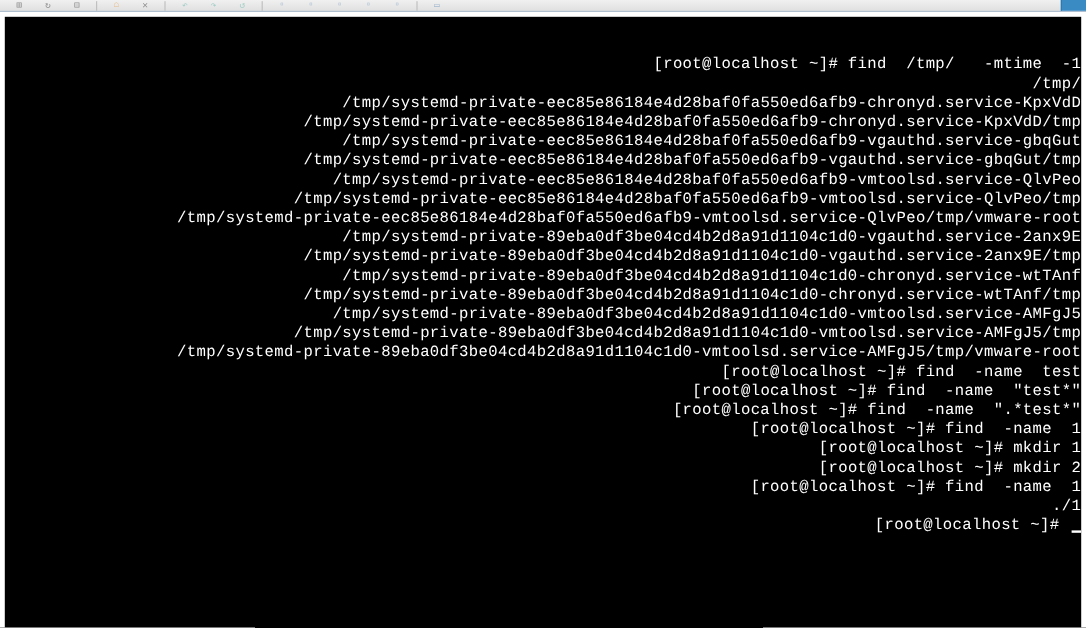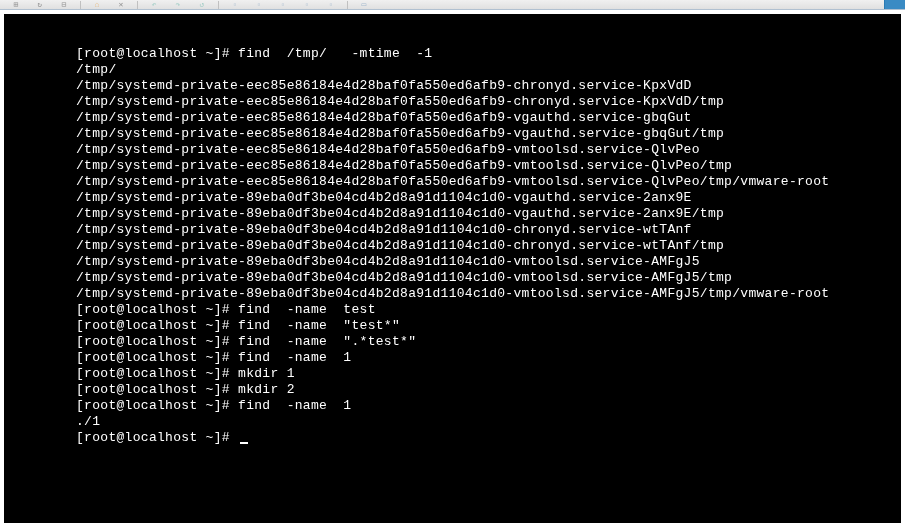--- a/index.html
+++ b/index.html
@@ -58,20 +58,21 @@
       padding: 32px 0 0 72px;
       font-family: "Consolas", "Courier New", monospace;
       font-size: 13px;
       line-height: 16px;
       letter-spacing: 0.3px;
       white-space: pre;
       overflow: hidden;
     }
     .terminal-line {
       display: block;
+      text-align: right;
     }
     .cursor {
       display: inline-block;
       width: 8px;
       height: 2px;
       background: #ffffff;
       vertical-align: bottom;
       margin-bottom: 2px;
       margin-left: 2px;
     }

